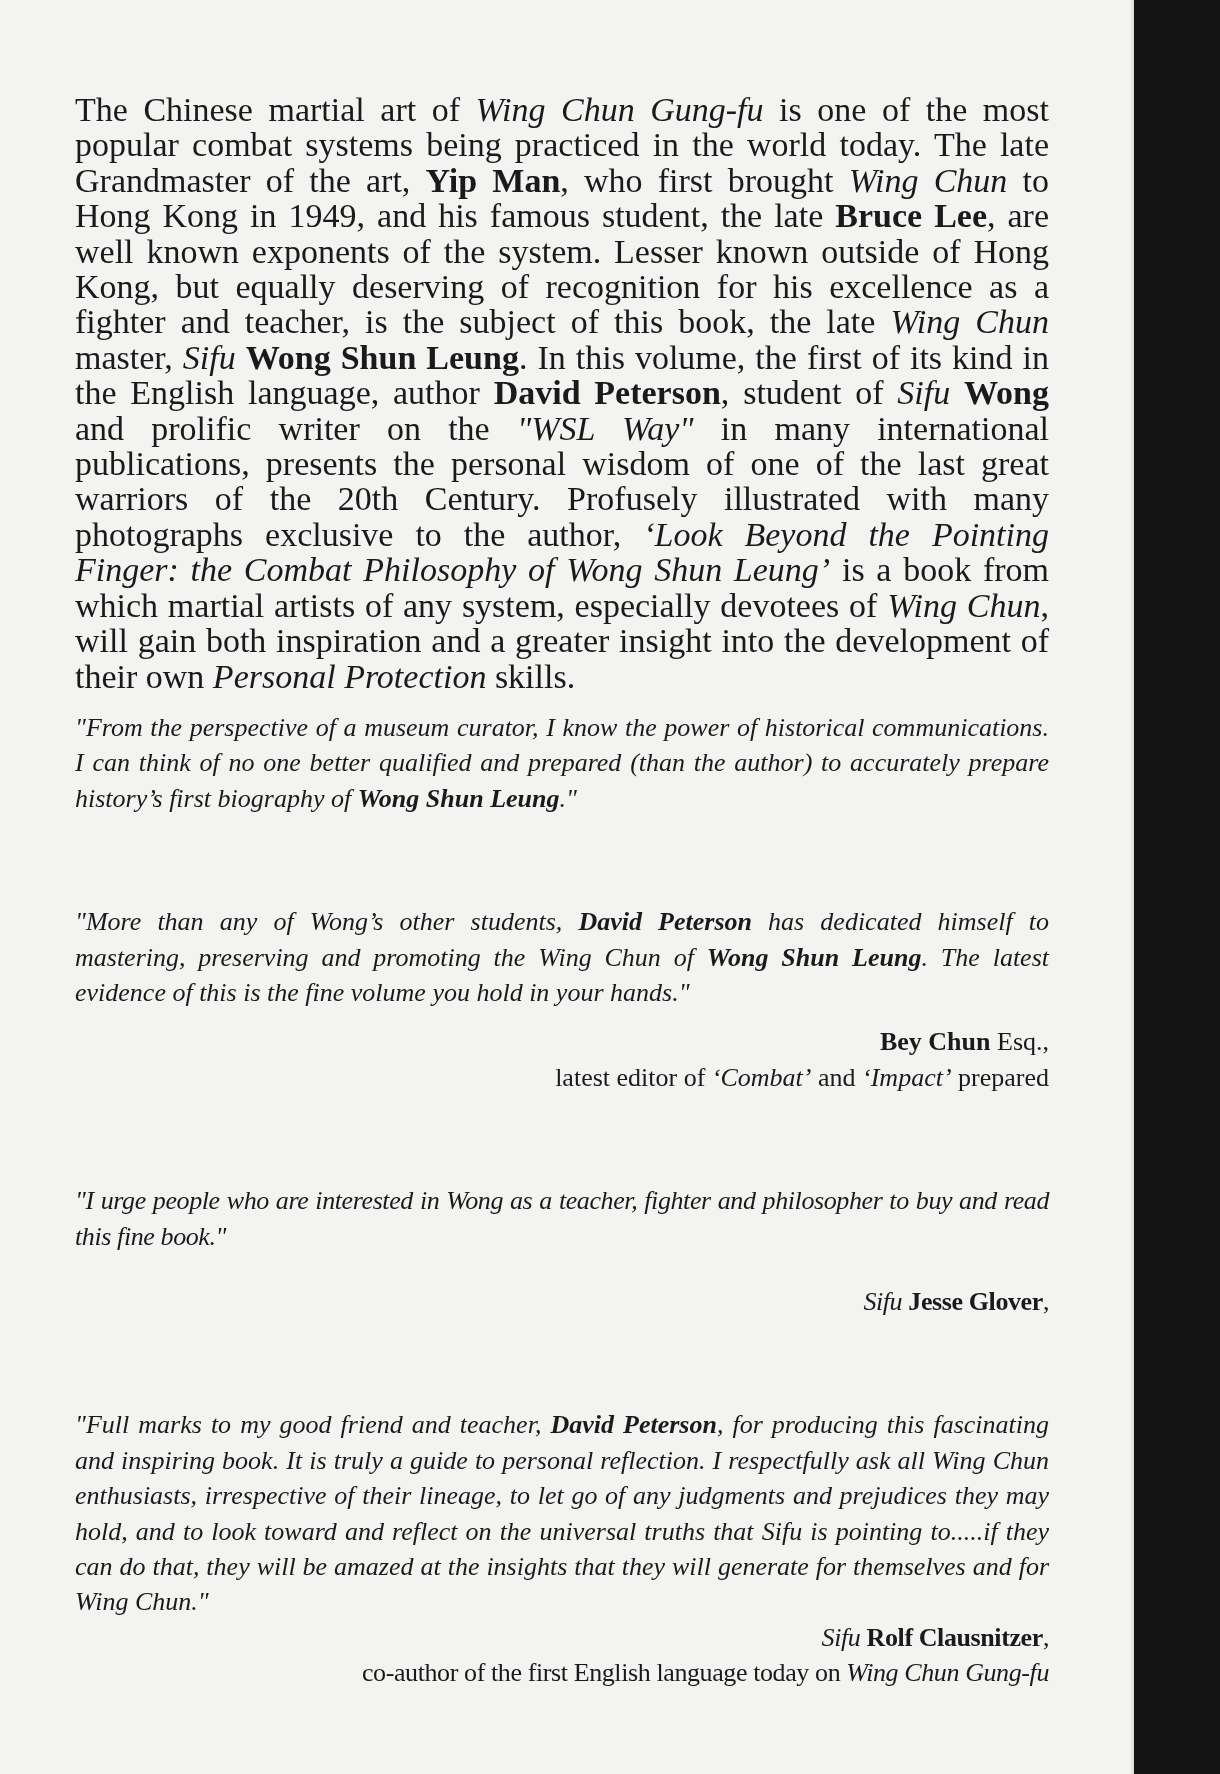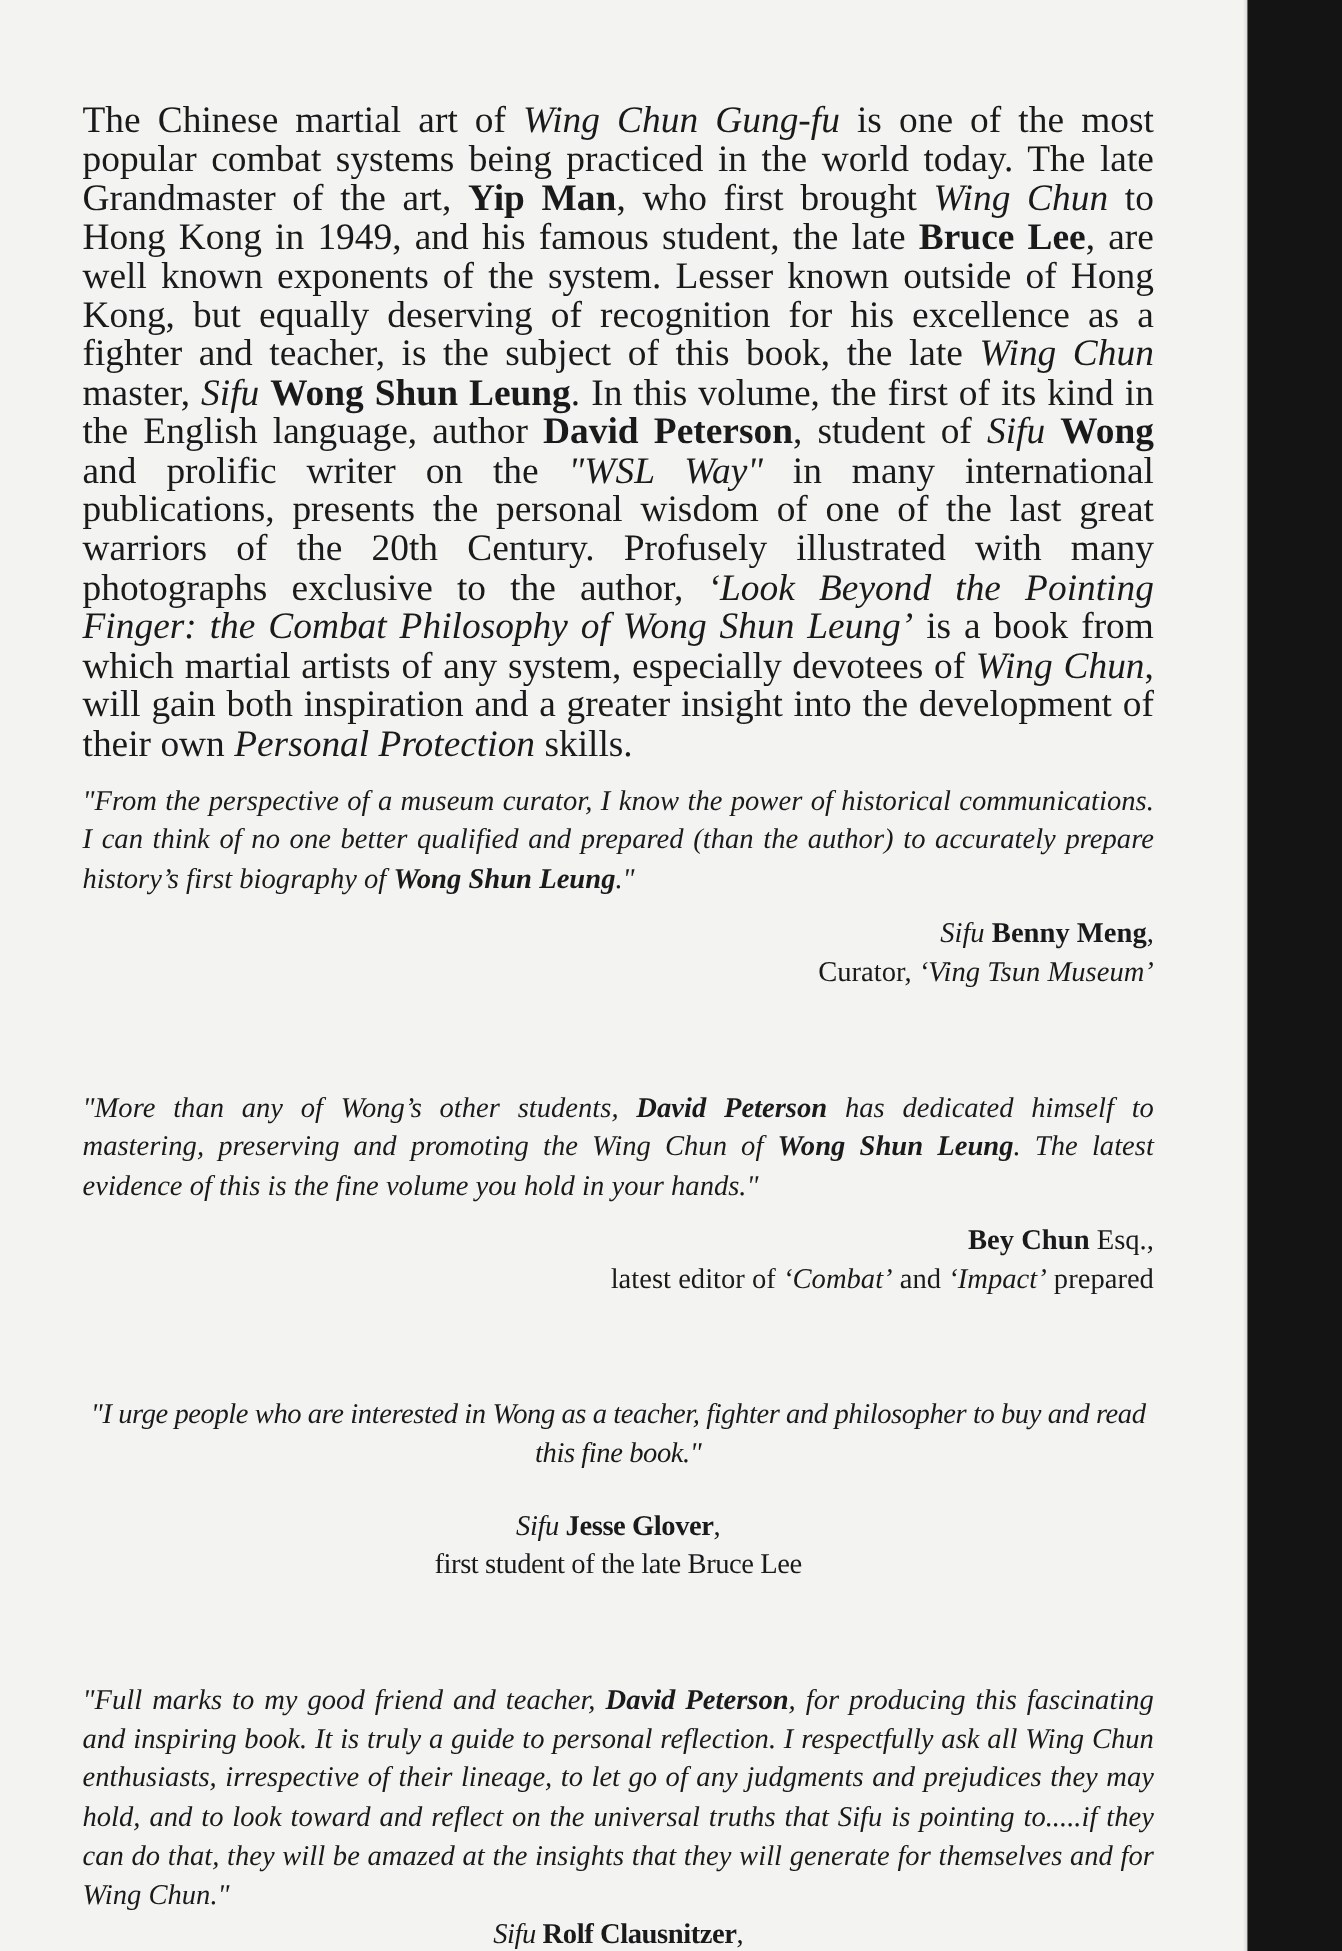--- a/index.html
+++ b/index.html
@@ -35,37 +35,36 @@
     .i { font-style: italic; }
     .b { font-weight: bold; }
     .q1 { margin-top: 16px; }
     .a1 { margin-top: 14px; }
     .q2 { margin-top: 88px; }
     .a2 { margin-top: 14px; }
     .q3 { margin-top: 88px; }
     .a3 { margin-top: 30px; }
     .q4 { margin-top: 88px; }
     .a4 { }
-    .condensed { letter-spacing: -0.4px; text-align: center; }
+    .condensed { letter-spacing: -0.4px; }
   </style>
 </head>
 <body>
 
 <div class="spine-edge"></div>
 <div class="spine"></div>
 
 <div class="page">
 
   <p class="intro"><span>The Chinese martial art of </span><span class="i">Wing Chun Gung-fu</span><span> is one of the most popular combat systems being practiced in the world today. The late Grandmaster of the art, </span><span class="b">Yip Man</span><span>, who first brought </span><span class="i">Wing Chun</span><span> to Hong Kong in 1949, and his famous student, the late </span><span class="b">Bruce Lee</span><span>, are well known exponents of the system. Lesser known outside of Hong Kong, but equally deserving of recognition for his excellence as a fighter and teacher, is the subject of this book, the late </span><span class="i">Wing Chun</span><span> master, </span><span class="i">Sifu</span><span> </span><span class="b">Wong Shun Leung</span><span>. In this volume, the first of its kind in the English language, author </span><span class="b">David Peterson</span><span>, student of </span><span class="i">Sifu</span><span> </span><span class="b">Wong</span><span> and prolific writer on the </span><span class="i">"WSL Way"</span><span> in many international publications, presents the personal wisdom of one of the last great warriors of the 20th Century. Profusely illustrated with many photographs exclusive to the author, </span><span class="i">‘Look Beyond the Pointing Finger: the Combat Philosophy of Wong Shun Leung’</span><span> is a book from which martial artists of any system, especially devotees of </span><span class="i">Wing Chun</span><span>, will gain both inspiration and a greater insight into the development of their own </span><span class="i">Personal Protection</span><span> skills.</span></p>
 
   <p class="quote q1"><span>"From the perspective of a museum curator, I know the power of historical communications. I can think of no one better qualified and prepared (than the author) to accurately prepare history’s first biography of </span><b>Wong Shun Leung</b><span>."</span></p>
-  <p class="attrib a1"><span class="i">Sifu</span> <span class="b">Benny Meng</span><span>,</span><br><span>Curator, </span><span class="i">‘Ving Tsun Museum’</span></p>
 
   <p class="quote q2"><span>"More than any of Wong’s other students, </span><b>David Peterson</b><span> has dedicated himself to mastering, preserving and promoting the Wing Chun of </span><b>Wong Shun Leung</b><span>. The latest evidence of this is the fine volume you hold in your hands."</span></p>
   <p class="attrib a2"><span class="b">Bey Chun</span><span> Esq.,</span><br><span>latest editor of </span><span class="i">‘Combat’</span><span> and </span><span class="i">‘Impact’</span><span> prepared</span></p>
 
   <p class="quote q3 condensed"><span>"I urge people who are interested in Wong as a teacher, fighter and philosopher to buy and read this fine book."</span></p>
-  <p class="attrib a3 condensed"><span class="i">Sifu</span> <span class="b">Jesse Glover</span><span>,</span><br><span>first student of the late Bruce Lee</span></p>
+  <p class="attrib a3 condensed"><span class="i">Sifu</span> <span class="b">Jesse Glover</span><span>,</span><br></p>
 
   <p class="quote q4"><span>"Full marks to my good friend and teacher, </span><b>David Peterson</b><span>, for producing this fascinating and inspiring book. It is truly a guide to personal reflection. I respectfully ask all Wing Chun enthusiasts, irrespective of their lineage, to let go of any judgments and prejudices they may hold, and to look toward and reflect on the universal truths that Sifu is pointing to.....if they can do that, they will be amazed at the insights that they will generate for themselves and for Wing Chun."</span></p>
   <p class="attrib a4 condensed"><span class="i">Sifu</span> <span class="b">Rolf Clausnitzer</span><span>,</span><br><span>co-author of the first English language today on </span><span class="i">Wing Chun Gung-fu</span></p>
 
 </div>
 
 </body></html>

